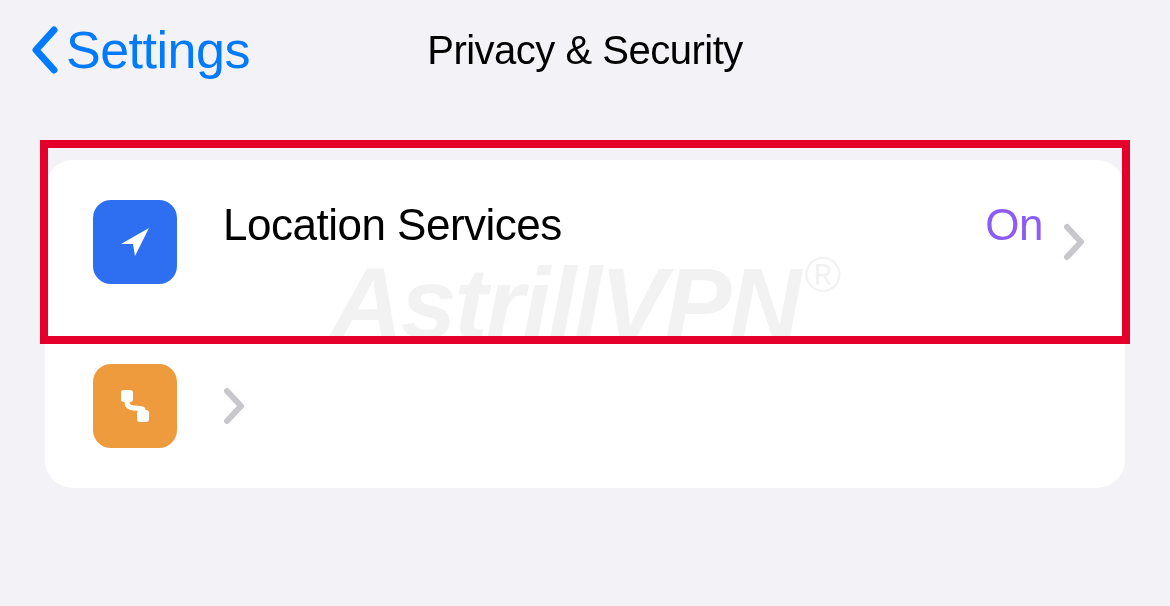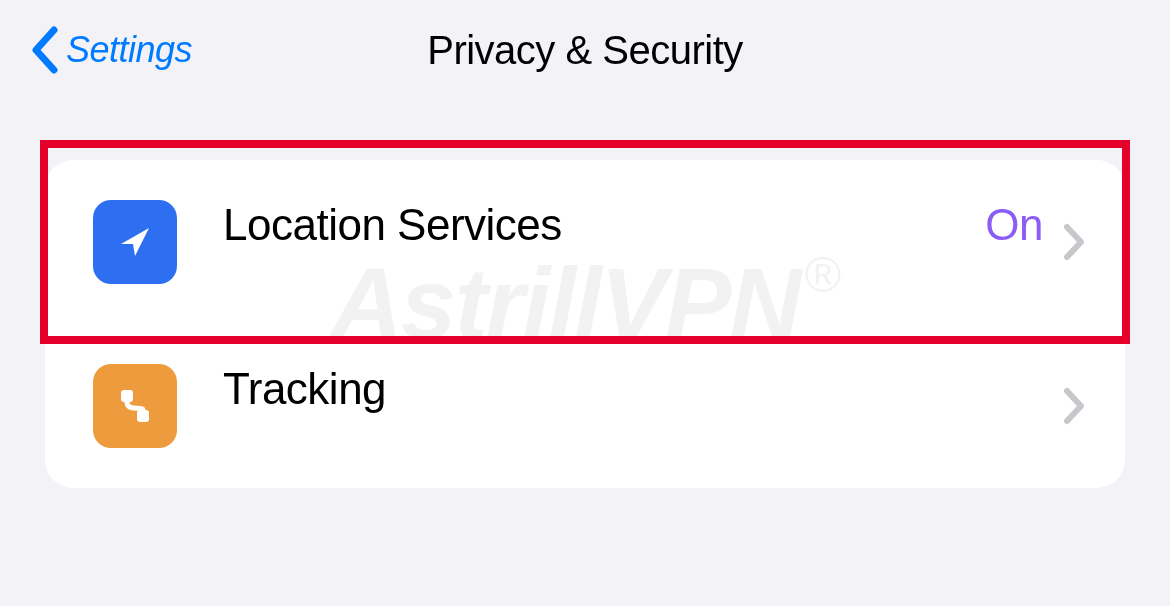--- a/index.html
+++ b/index.html
@@ -18,25 +18,24 @@
       display: flex;
       align-items: center;
       padding: 30px 30px 40px 30px;
       position: relative;
       height: 110px;
     }
     .back-button {
       display: flex;
       align-items: center;
       color: #007aff;
-      font-size: 36px;
+      font-size: 52px;
       font-weight: 400;
       cursor: pointer;
       letter-spacing: -0.5px;
-      font-style: italic;
     }
     .back-chevron {
       margin-right: 8px;
       display: flex;
       align-items: center;
     }
     .page-title {
       position: absolute;
       left: 50%;
       transform: translateX(-50%);
@@ -169,21 +168,20 @@
   </div>
 
   <div class="list-item">
     <div class="item-icon icon-tracking">
       <svg width="48" height="48" viewBox="0 0 48 48" fill="none">
         <rect x="10" y="8" width="12" height="12" rx="3" fill="#fff"></rect>
         <rect x="26" y="28" width="12" height="12" rx="3" fill="#fff"></rect>
         <path d="M16 20 C16 30 32 24 32 28" stroke="#fff" stroke-width="5" fill="none" stroke-linecap="round"></path>
       </svg>
     </div>
-    <span class="item-label">Tracking</span>
     <span class="chevron-right">
       <svg width="22" height="38" viewBox="0 0 22 38" fill="none">
         <path d="M4 4 L18 19 L4 34" stroke="#c7c7cc" stroke-width="6" stroke-linecap="round" stroke-linejoin="round"></path>
       </svg>
     </span>
   </div>
 </div>
 
 <div class="watermark">
   <span>AstrillVPN</span>

